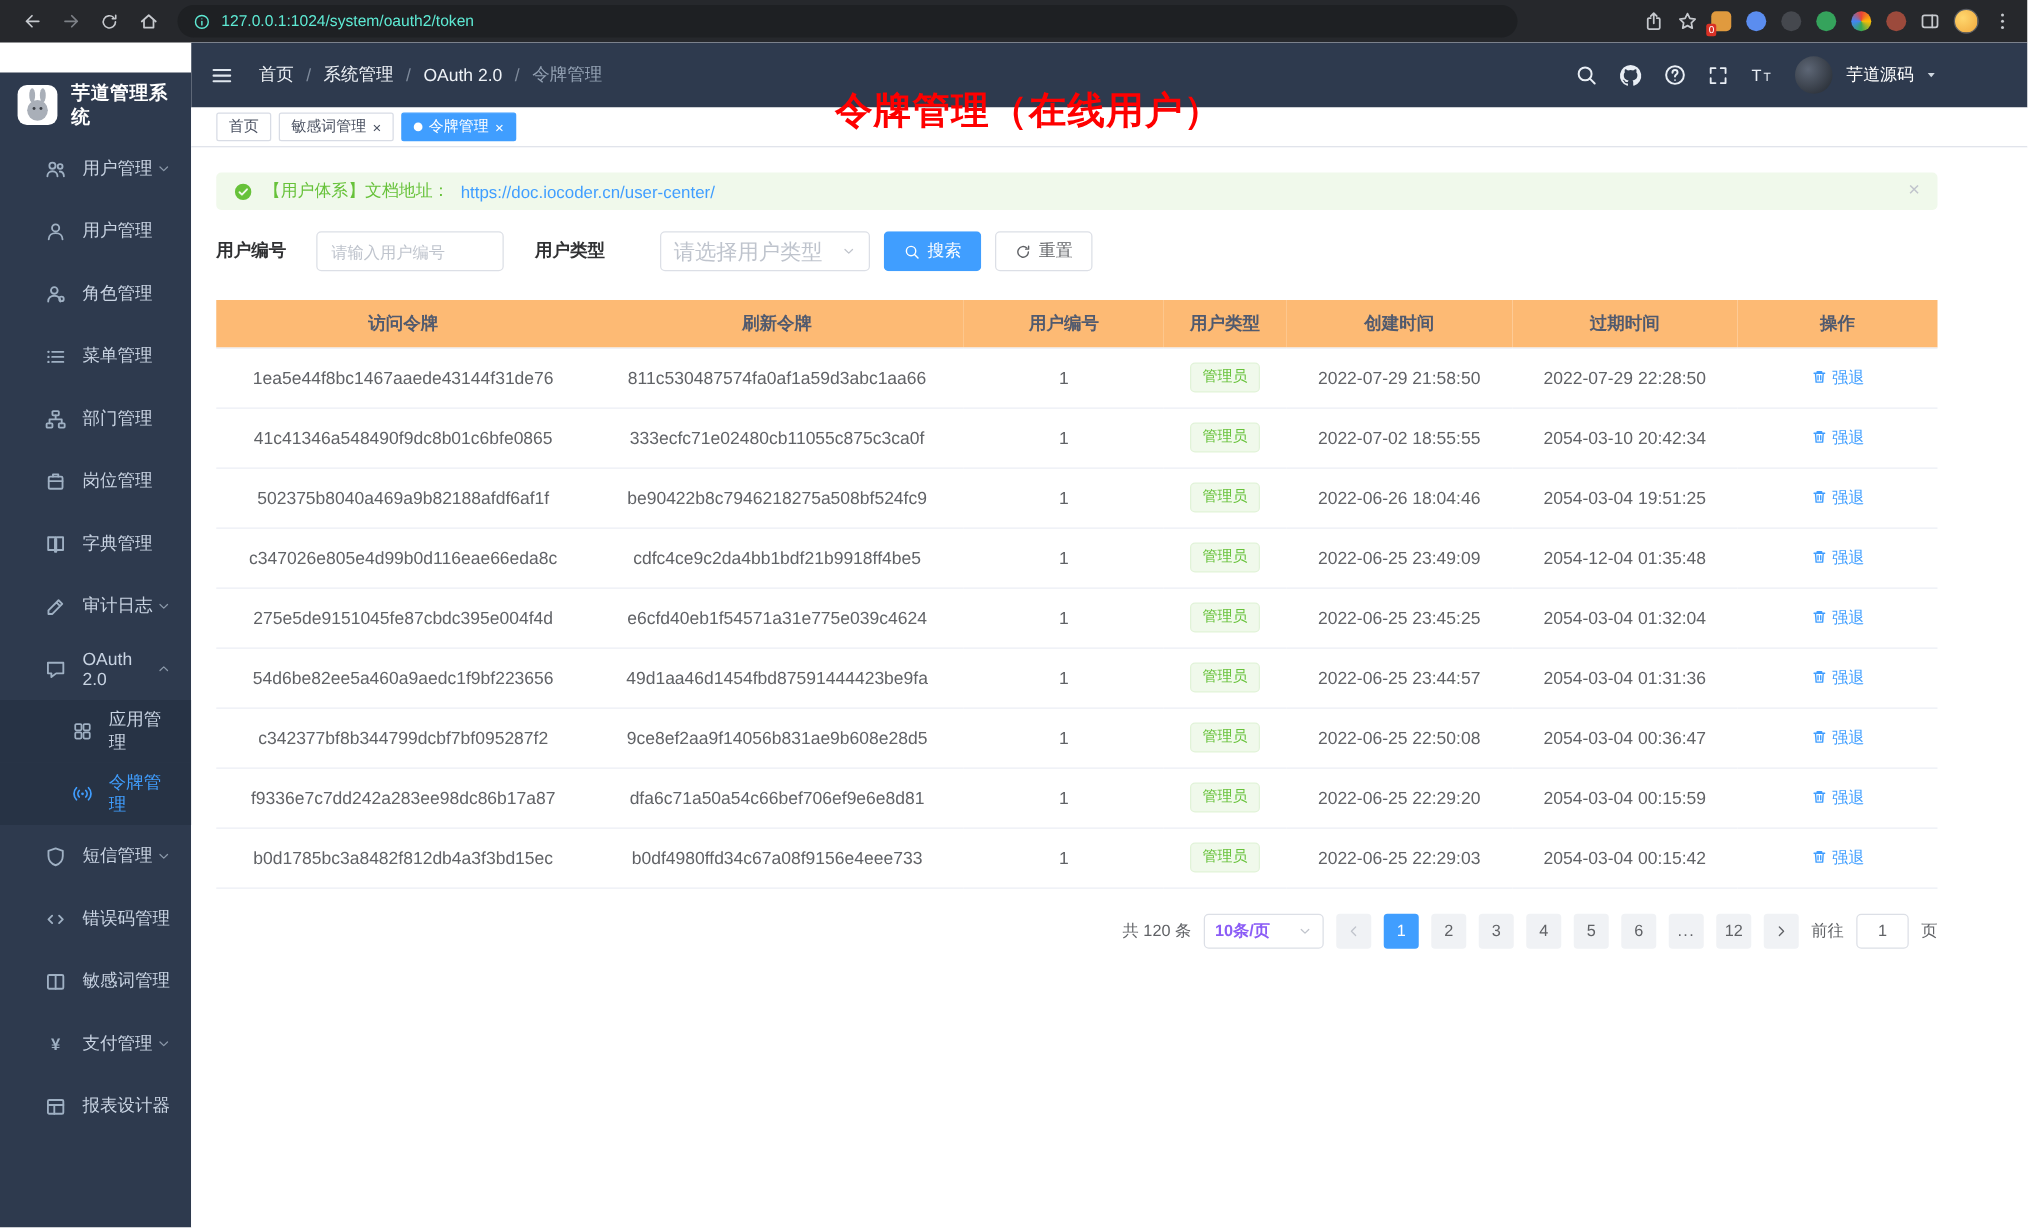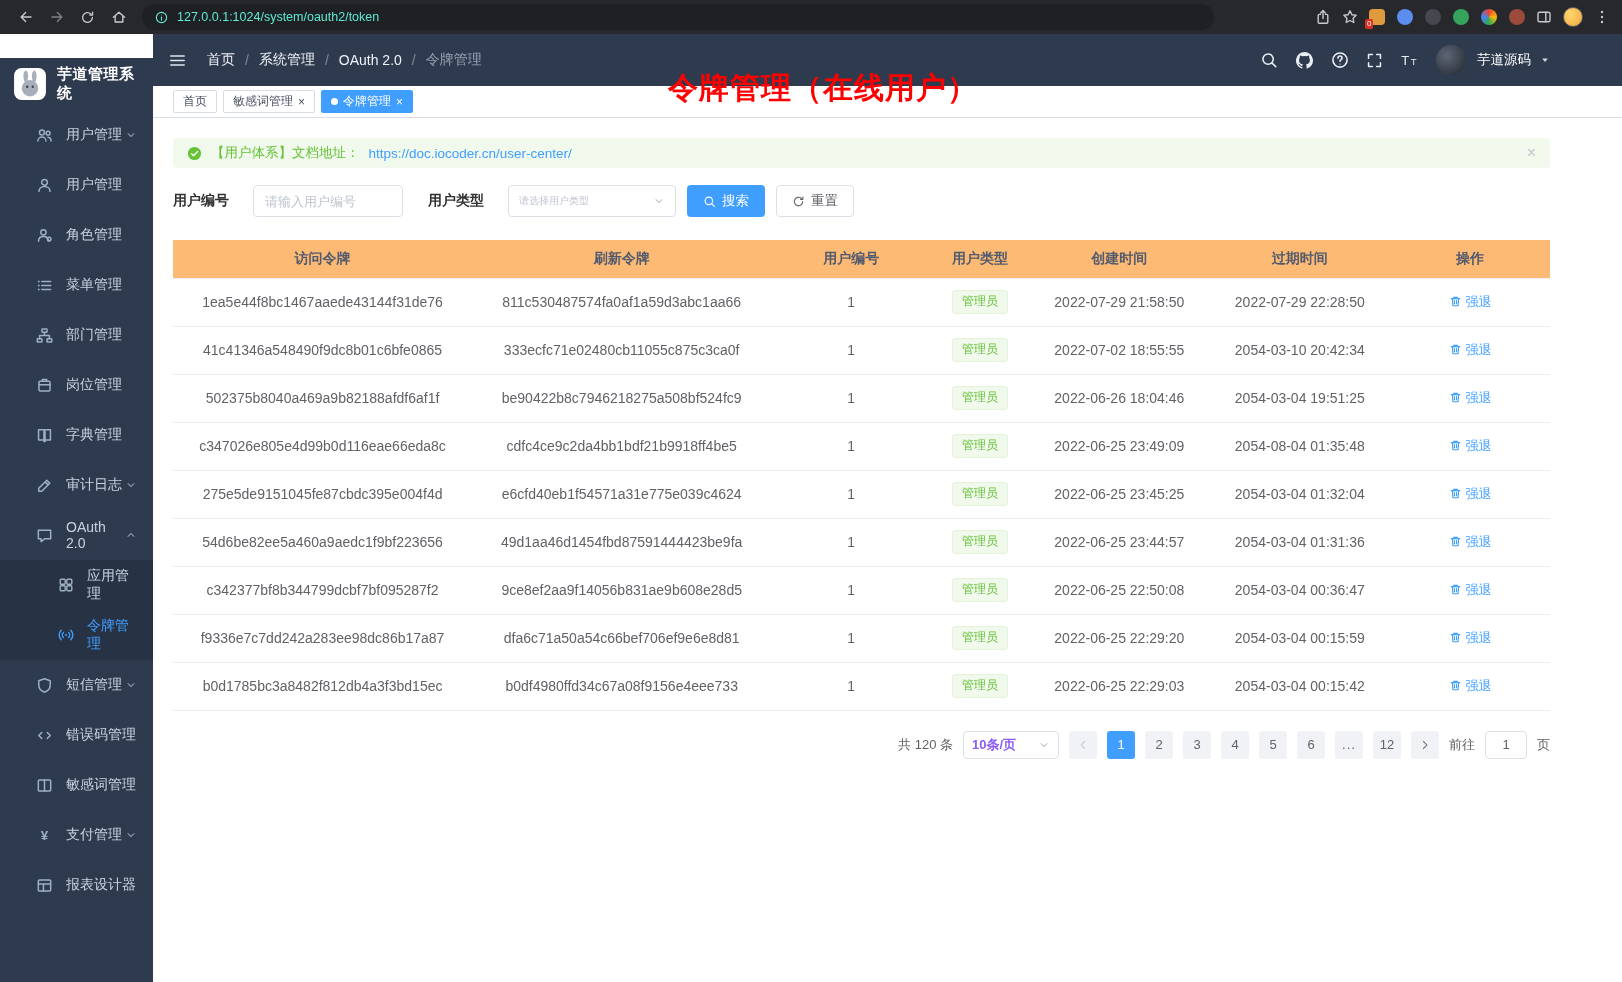--- a/index.html
+++ b/index.html
@@ -61,21 +61,21 @@
   .alert{height:30px;background:#f0f9eb;border-radius:4px;display:flex;align-items:center;gap:9px;padding:0 14px;margin-bottom:17px;}
   .alert-text{color:#67c23a;font-size:13.5px;}
   .alert-link{color:#409eff;font-size:13.5px;text-decoration:none;}
   .alert-close{margin-left:auto;color:#c0c4cc;font-size:16px;line-height:1;}
 
   .filters{display:flex;align-items:center;gap:11px;margin-bottom:23px;}
   .f-label{font-size:14px;font-weight:bold;color:#303133;margin-right:13px;}
   .f-label.second{margin-left:14px;}
   .f-input{width:150px;height:32px;border:1px solid #dcdfe6;border-radius:4px;padding:0 11px;font-size:13px;color:#606266;outline:none;}
   .f-input::placeholder{color:#bfc4cd;}
-  .f-select{width:168px;height:32px;border:1px solid #dcdfe6;border-radius:4px;display:flex;align-items:center;justify-content:space-between;padding:0 10px;font-size:10px;color:#bfc4cd;background:#fff;}
+  .f-select{width:168px;height:32px;border:1px solid #dcdfe6;border-radius:4px;display:flex;align-items:center;justify-content:space-between;padding:0 10px;font-size:17px;color:#bfc4cd;background:#fff;margin-left:20px;}
   .f-select .icon{color:#c0c4cc;}
   .btn{height:32px;border-radius:4px;display:inline-flex;align-items:center;gap:6px;font-size:13.5px;padding:0 15px;border:1px solid transparent;background:#fff;}
   .btn-primary{background:#409eff;color:#fff;}
   .btn-plain{border-color:#dcdfe6;color:#606266;}
 
   table{width:100%;border-collapse:collapse;font-size:14px;color:#606266;table-layout:fixed;}
   col.c1,col.c2{width:290px;} col.c3{width:155px;} col.c4{width:95px;} col.c5,col.c6{width:175px;} col.c7{width:155px;}
   thead th{background:#fdba74;color:#515a6e;font-weight:bold;height:38px;text-align:center;border-bottom:1px solid #ebeef5;font-size:14px;}
   tbody td{height:48px;text-align:center;border-bottom:1px solid #ebeef5;white-space:nowrap;overflow:hidden;}
   .tag-success{display:inline-block;padding:3px 9px;background:#f0f9eb;border:1px solid #e1f3d8;color:#67c23a;border-radius:4px;font-size:12px;line-height:1.3;}
@@ -551,21 +551,21 @@
                     </svg>
                     <span data-interactable="false">强退</span>
                   </a></td>
               </tr>
               <tr data-interactable="false">
                 <td data-interactable="false">c347026e805e4d99b0d116eae66eda8c</td>
                 <td data-interactable="false">cdfc4ce9c2da4bb1bdf21b9918ff4be5</td>
                 <td data-interactable="false">1</td>
                 <td data-interactable="false"><span class="tag-success" data-interactable="false">管理员</span></td>
                 <td data-interactable="false">2022-06-25 23:49:09</td>
-                <td data-interactable="false">2054-08-04 01:35:48</td>
+                <td data-interactable="false">2054-12-04 01:35:48</td>
                 <td data-interactable="false"><a class="action-link" data-interactable="true">
                     <svg viewBox="0 0 16 16" width="13" height="13" fill="none" stroke="currentColor" stroke-width="1.4" stroke-linecap="round" stroke-linejoin="round">
                       <path d="M2.8 4.4h10.4M5.8 4.4V3h4.4v1.4M4.2 4.4l.6 8.8h6.4l.6-8.8M6.7 6.8v4M9.3 6.8v4"></path>
                     </svg>
                     <span data-interactable="false">强退</span>
                   </a></td>
               </tr>
               <tr data-interactable="false">
                 <td data-interactable="false">275e5de9151045fe87cbdc395e004f4d</td>
                 <td data-interactable="false">e6cfd40eb1f54571a31e775e039c4624</td>

